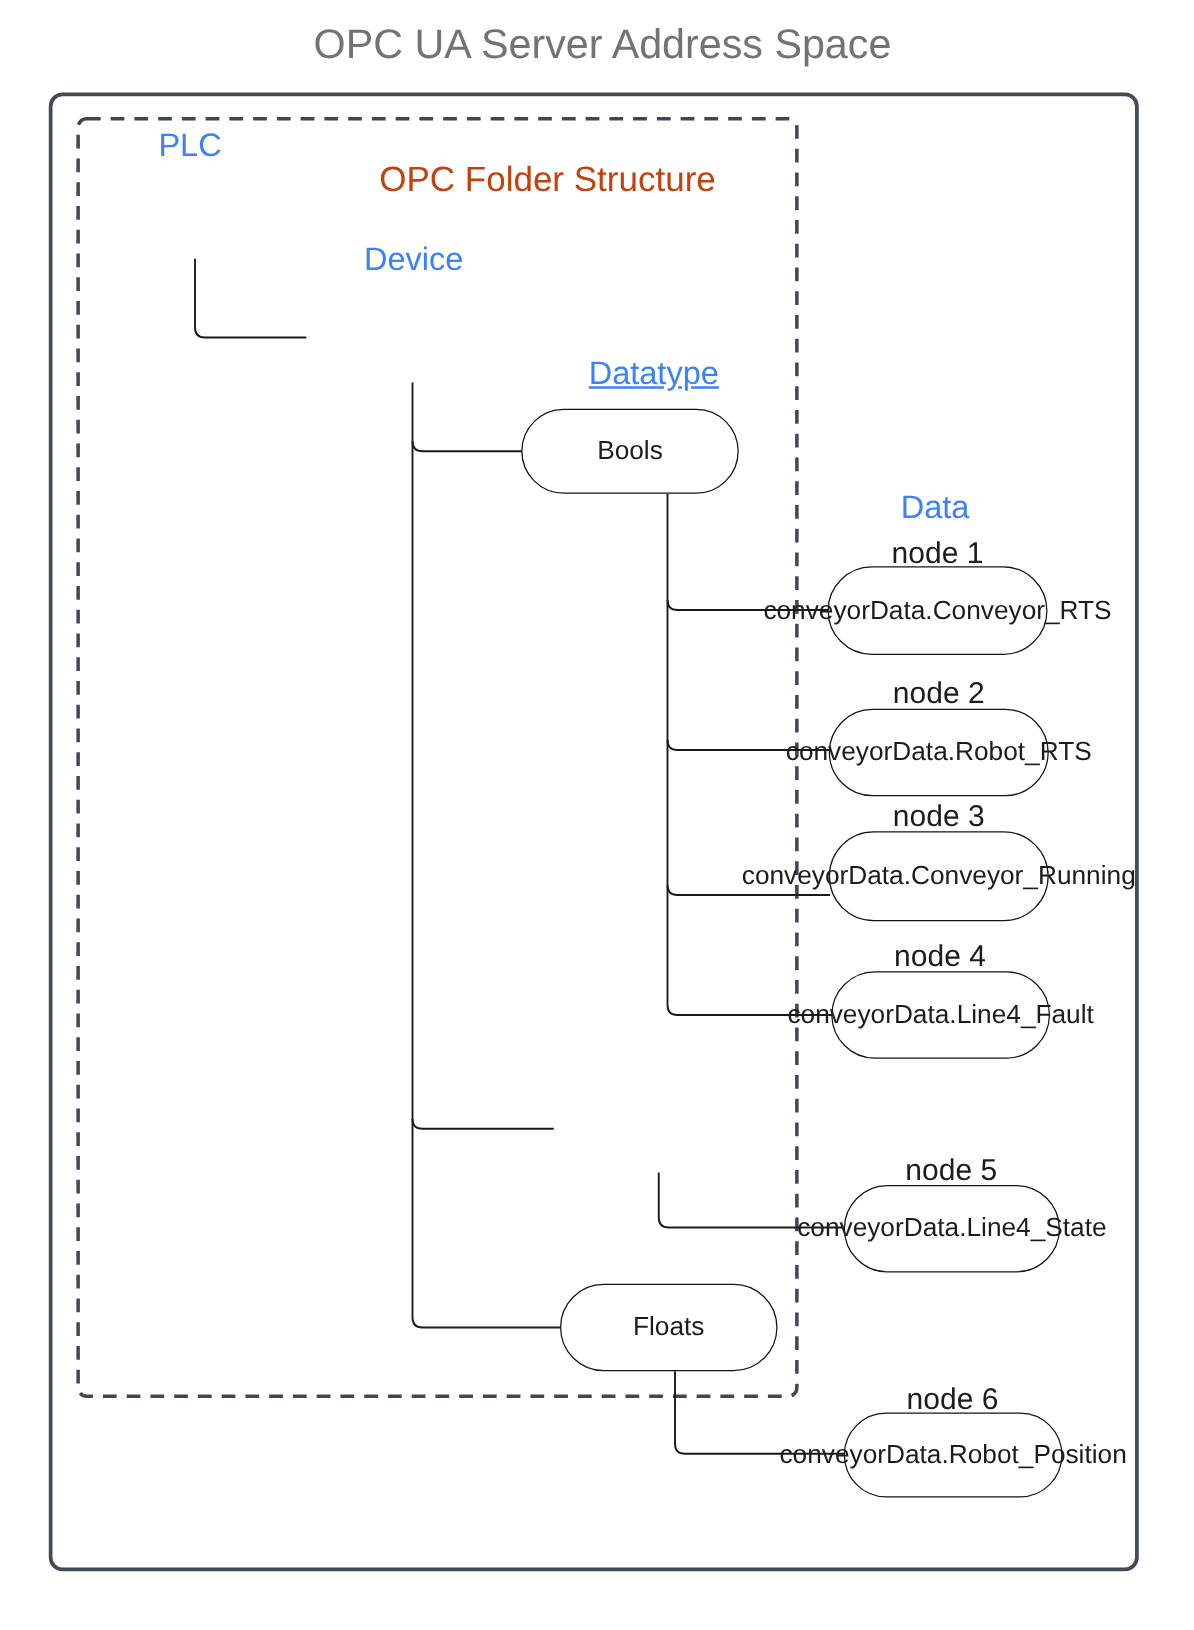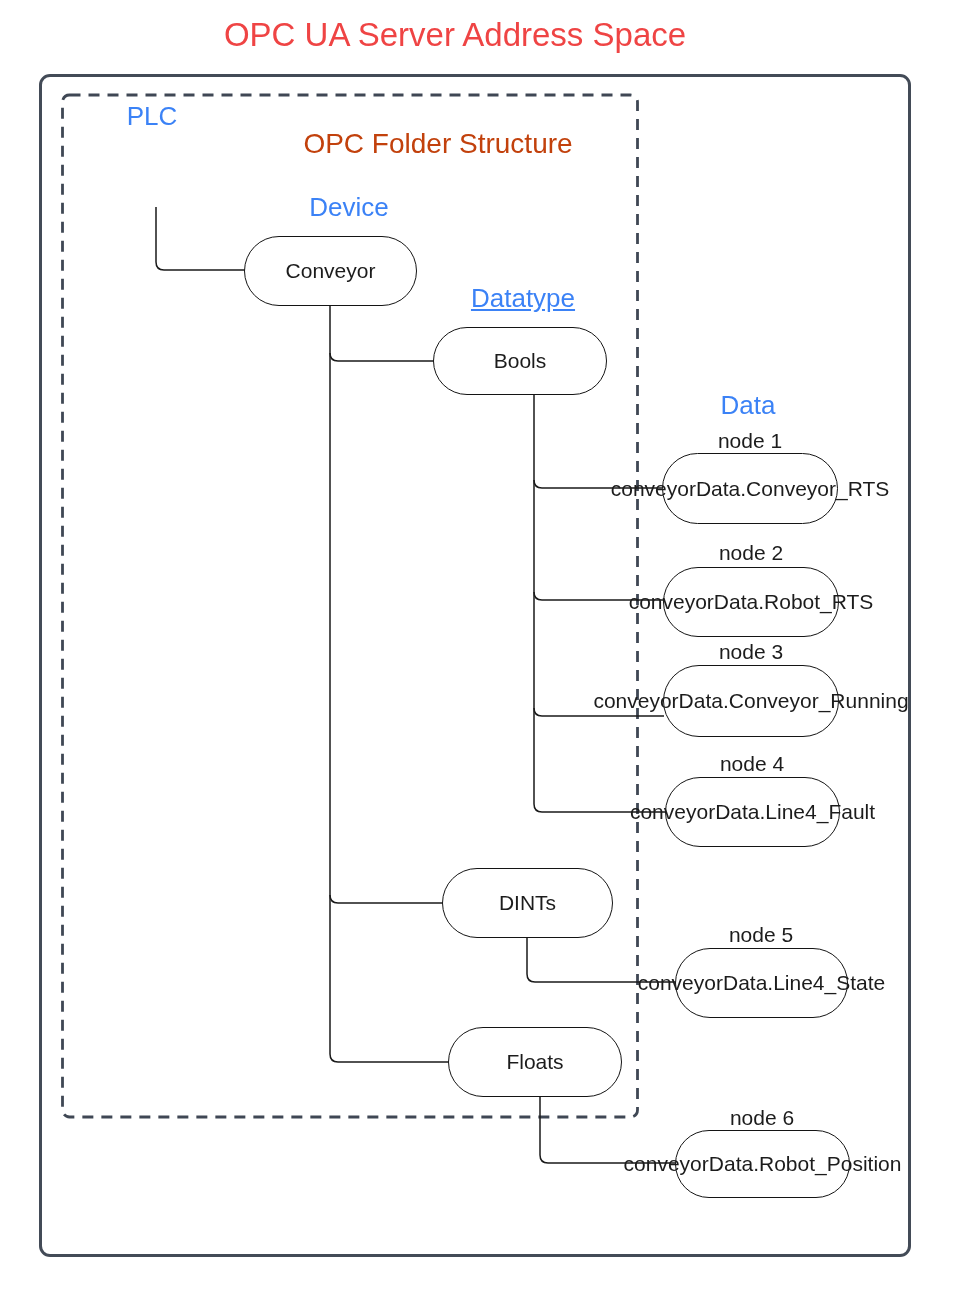--- a/index.html
+++ b/index.html
@@ -1,22 +1,22 @@
 <!DOCTYPE html>
 <html><head>
 <meta charset="utf-8">
 <style>
   html,body { margin:0; padding:0; background:#ffffff; }
   .canvas {
     position:relative; width:955px; height:1304px; background:#ffffff;
     font-family:"Liberation Sans", sans-serif; color:#1c1c1c; overflow:hidden;
   }
   .title {
-    position:absolute; left:455px; top:16px; transform:translateX(-50%);
-    font-size:33px; white-space:nowrap; color:#ef4444;
+    position:absolute; left:482px; top:16px; transform:translateX(-50%);
+    font-size:33px; white-space:nowrap; color:#737373;
   }
   .outer-box {
     position:absolute; left:39px; top:74px; width:872px; height:1183px;
     border:3px solid #434b57; border-radius:11px; box-sizing:border-box;
   }
   svg.wires { position:absolute; left:0; top:0; width:955px; height:1304px; }
   .glabel {
     position:absolute; transform:translateX(-50%); font-size:26px;
     white-space:nowrap; color:#3b82f6;
   }
@@ -26,46 +26,46 @@
   }
   .fnode, .dnode {
     position:absolute; box-sizing:border-box; background:#ffffff;
     border:1.6px solid #141414; border-radius:36px;
     display:flex; align-items:center; justify-content:center;
     text-align:center; white-space:nowrap;
   }
   .fnode { font-size:21px; }
   .dnode { flex-direction:row; font-size:21px; line-height:26px; overflow:visible; }
   .nlabel {
-    position:absolute; transform:translateX(-50%); font-size:21px;
+    position:absolute; transform:translateX(-50%); font-size:24px;
     white-space:nowrap; color:#1c1c1c;
   }
   
   #fnode-plc      { left:73px;  top:138px;  width:165px; height:69px; }
   #fnode-conveyor { left:244px; top:236px;  width:173px; height:70px; }
-  #fnode-bools    { left:433px; top:327px;  width:174px; height:68px;justify-content:center; }
+  #fnode-bools    { left:417px; top:327px;  width:174px; height:68px;justify-content:center; }
   #fnode-dints    { left:442px; top:868px;  width:171px; height:70px; }
   #fnode-floats   { left:448px; top:1027px; width:174px; height:70px; }
   
   #dnode-1 { left:662px; top:453px;  width:176px; height:71px; }
   #dnode-2 { left:663px; top:567px;  width:176px; height:70px; }
   #dnode-3 { left:663px; top:665px;  width:176px; height:72px; }
   #dnode-4 { left:665px; top:777px;  width:175px; height:70px; }
   #dnode-5 { left:675px; top:948px;  width:173px; height:70px; }
   #dnode-6 { left:675px; top:1130px; width:175px; height:68px; }
   
   #nlabel-1 { left:750px; top:429px; }
   #nlabel-2 { left:751px; top:541px; }
   #nlabel-3 { left:751px; top:640px; }
   #nlabel-4 { left:752px; top:752px; }
   #nlabel-5 { left:761px; top:923px; }
   #nlabel-6 { left:762px; top:1106px; }
   
   #glabel-plc      { left:152px; top:101px; }
-  #glabel-device   { left:331px; top:192px;margin-left:18px; }
+  #glabel-device   { left:331px; top:192px; }
   #glabel-datatype { left:523px; top:283px;text-decoration:underline; }
   #glabel-data     { left:748px; top:390px; }
 </style>
 </head>
 <body>
 
 <div class="canvas">
 
   <div class="title">OPC UA Server Address Space</div>
 
@@ -89,28 +89,22 @@
     </g>
   </svg>
 
   <div class="annotation">OPC Folder Structure</div>
 
   <div class="glabel" id="glabel-plc">PLC</div>
   <div class="glabel" id="glabel-device">Device</div>
   <div class="glabel" id="glabel-datatype">Datatype</div>
   <div class="glabel" id="glabel-data">Data</div>
 
-  <div class="fnode" id="fnode-conveyor">
-    <span>Conveyor</span>
-  </div>
   <div class="fnode" id="fnode-bools">
     <span>Bools</span>
-  </div>
-  <div class="fnode" id="fnode-dints">
-    <span>DINTs</span>
   </div>
   <div class="fnode" id="fnode-floats">
     <span>Floats</span>
   </div>
 
   <div class="nlabel" id="nlabel-1">node 1</div>
   <div class="dnode" id="dnode-1">
     <span>conveyorData.</span>
     <span>Conveyor_RTS</span>
   </div>

